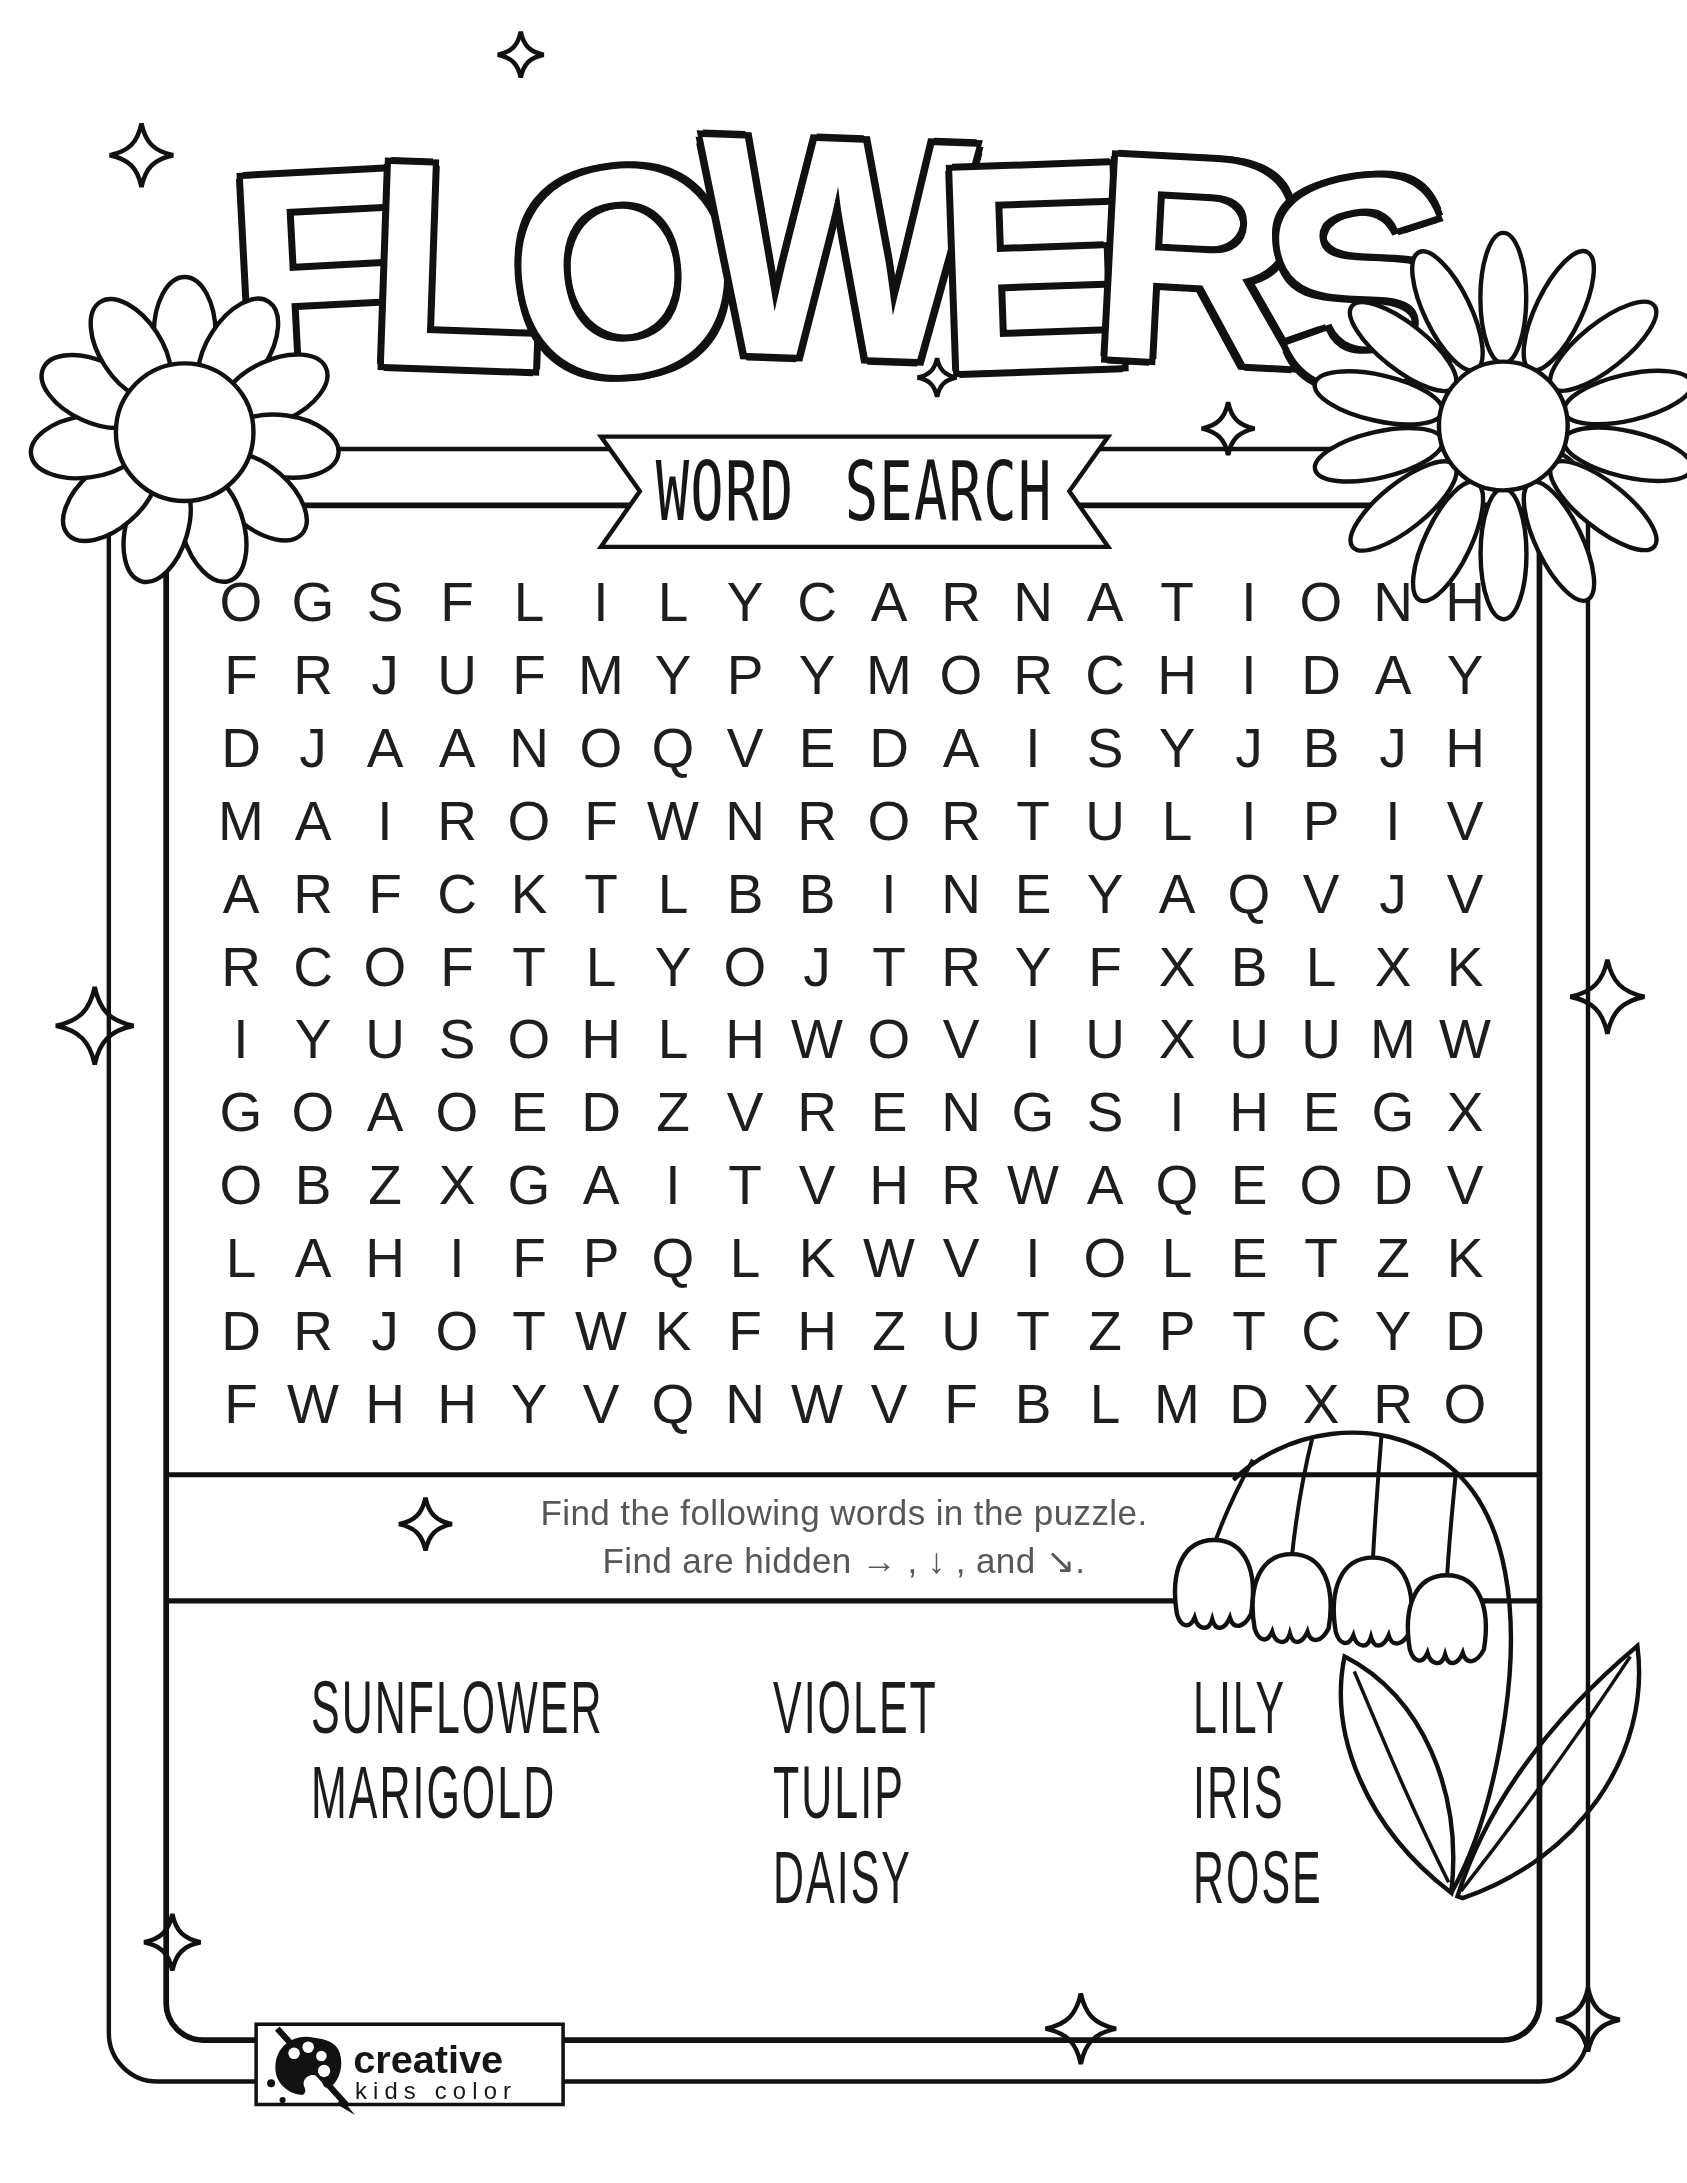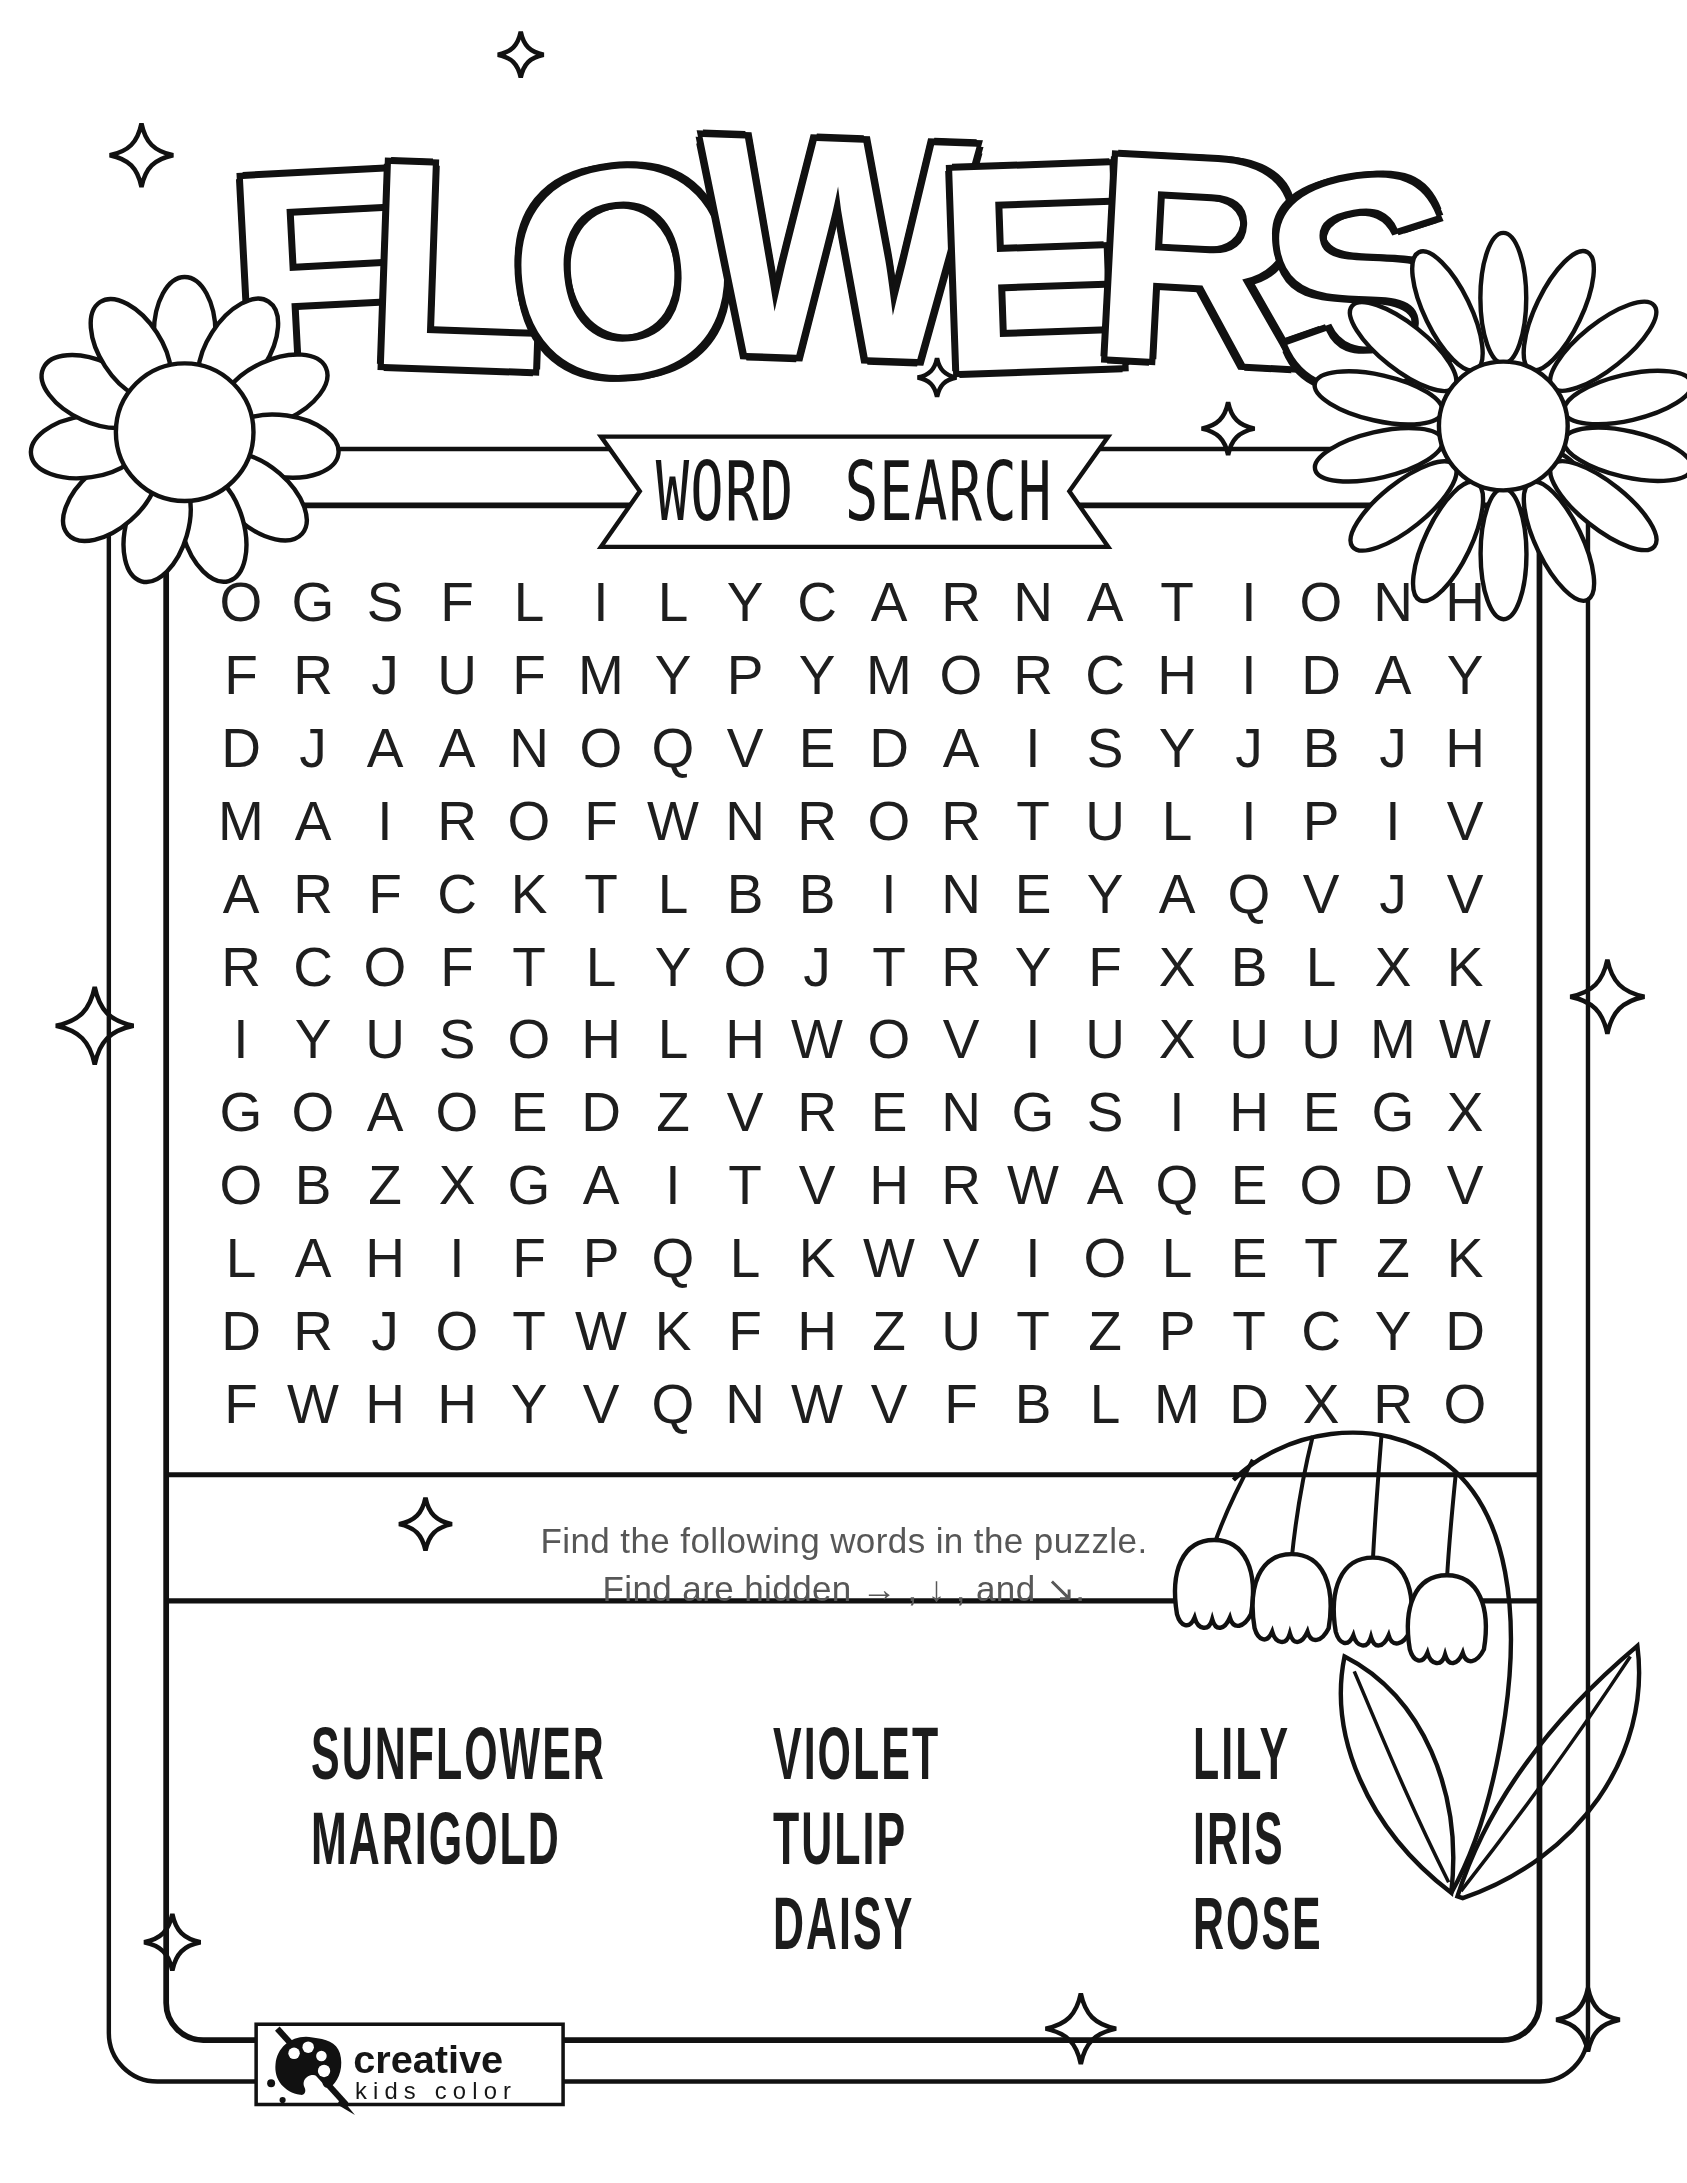--- a/index.html
+++ b/index.html
@@ -33,24 +33,24 @@
 
   
   .grid{position:absolute;left:205px;top:566px;width:1296px;height:874px;
     display:grid;grid-template-columns:repeat(18,1fr);grid-template-rows:repeat(12,1fr);
     z-index:3;}
   .cell{display:flex;align-items:center;justify-content:center;
     font-size:55px;color:#1e1e1e;}
 
   
   .instructions{position:absolute;left:282px;right:282px;top:1489px;z-index:3;
-    text-align:center;color:#575757;font-size:35px;line-height:48px;letter-spacing:0.4px;margin-top:28px;}
+    text-align:center;color:#575757;font-size:35px;line-height:48px;letter-spacing:0.4px;}
 
   
-  .wordcol{position:absolute;top:1711px;z-index:3;font-weight:bold;}
+  .wordcol{position:absolute;top:1665px;z-index:3;}
   .wordcol.c1{left:311px;} .wordcol.c2{left:773px;} .wordcol.c3{left:1193px;}
   .word{height:85px;display:flex;align-items:center;}
   .word span{display:inline-block;transform:scaleX(.58);transform-origin:0 50%;
     font-size:74px;letter-spacing:3.5px;color:#1c1c1c;white-space:nowrap;}
 </style>
 </head>
 <body>
 
 <div class="title-wrap"><span class="tl">F</span><span class="tl">L</span><span class="tl">O</span><span class="tl">W</span><span class="tl">E</span><span class="tl">R</span><span class="tl">S</span></div>
 

